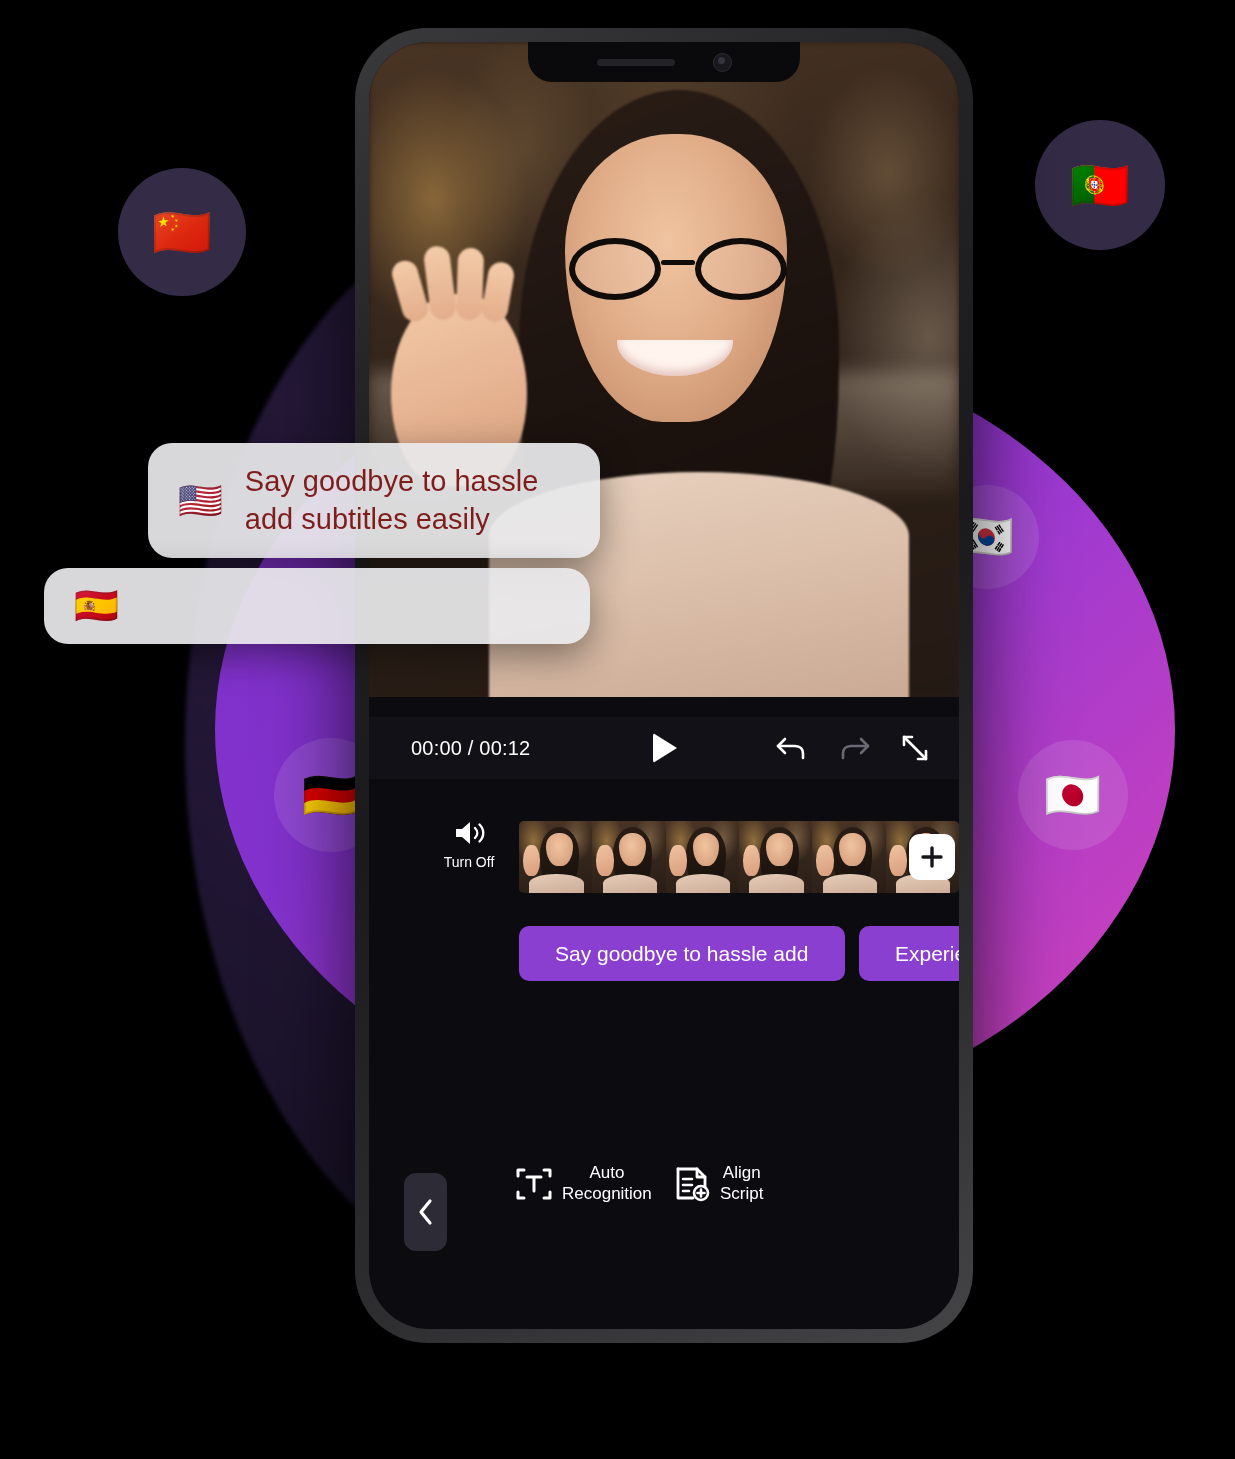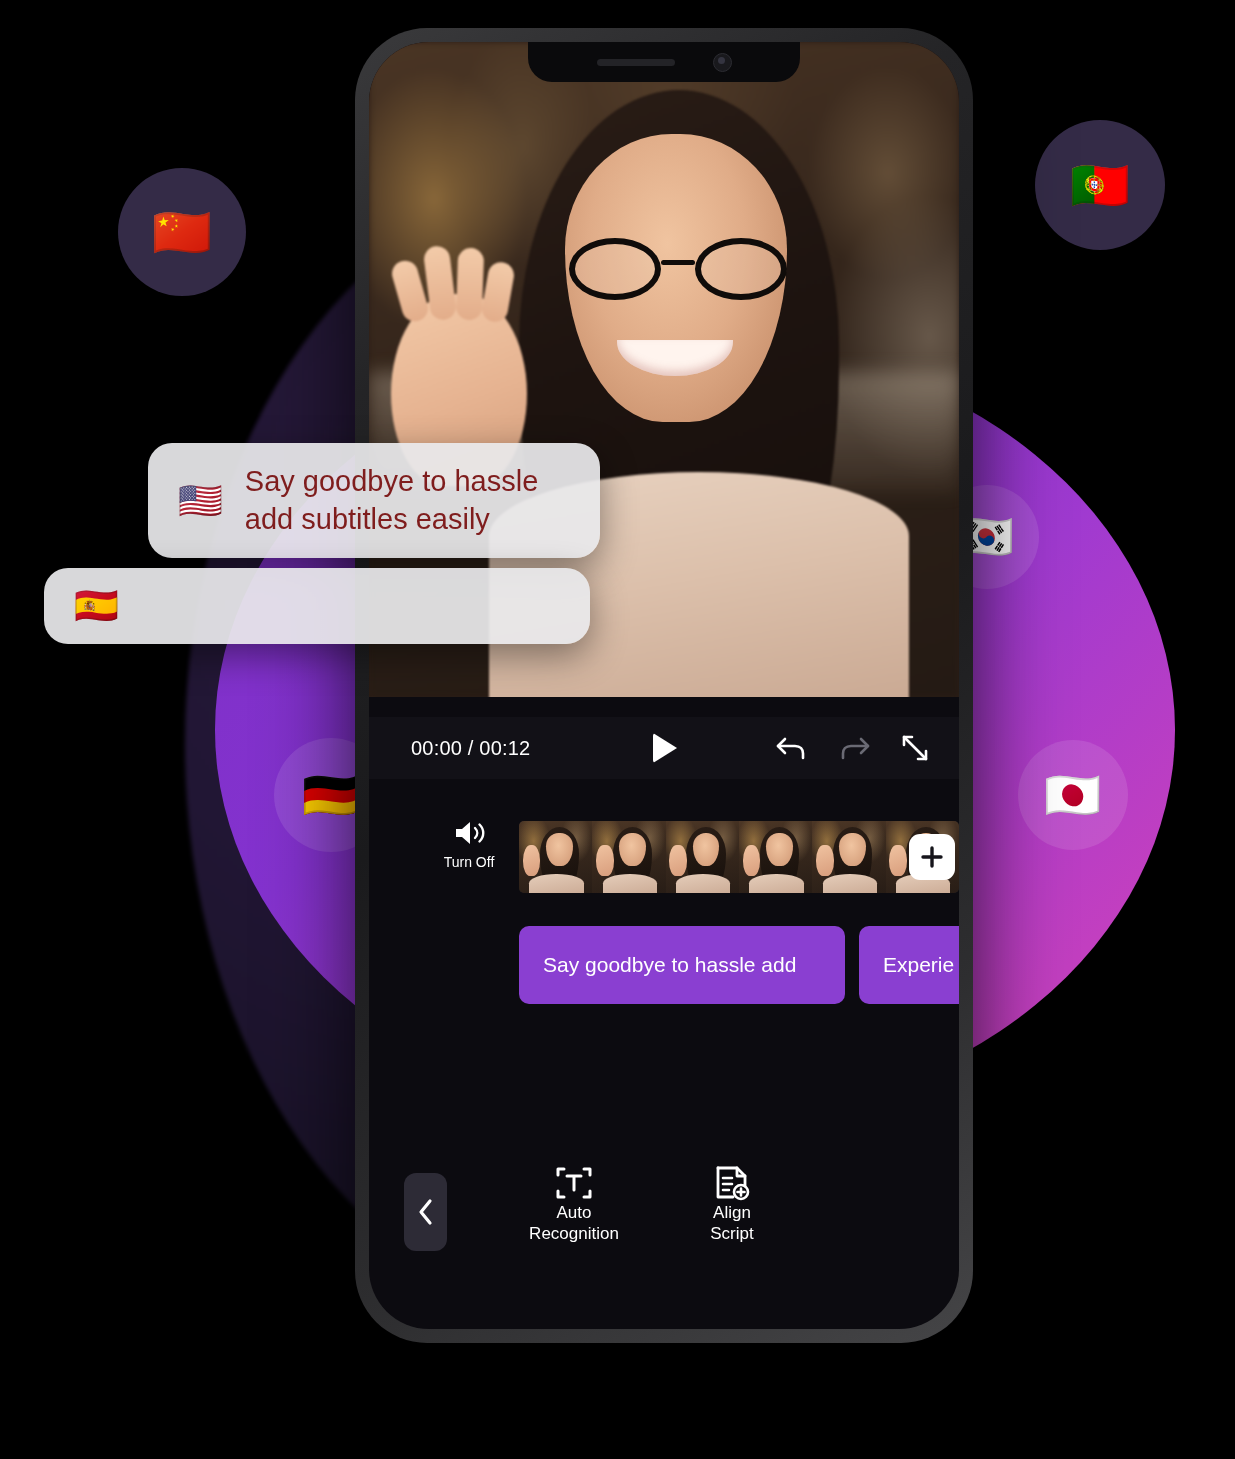--- a/index.html
+++ b/index.html
@@ -368,28 +368,28 @@
   
   #clip-row {
     position: absolute;
     left: 150px; top: 884px;
     display: flex;
     gap: 14px;
     width: 450px;
     overflow: hidden;
   }
   .subtitle-clip {
-    height: 78px;
+    height: 55px;
     border-radius: 10px;
     background: #8a3fd1;
     color: #ffffff;
     font-size: 21px;
     display: flex;
     align-items: center;
-    padding: 0 24px;
+    padding: 0 36px;
     white-space: nowrap;
     flex: 0 0 auto;
   }
   #clip-0 { width: 326px; }
   #clip-1 { width: 140px; }
 
   
   #bottom-toolbar {
     position: absolute;
     left: 0; bottom: 56px;
@@ -411,22 +411,23 @@
   }
   #tool-group {
     position: absolute;
     left: 146px; top: 0;
     display: flex;
     gap: 40px;
   }
   .tool-item {
     width: 118px;
     display: flex;
-    flex-direction: column;
-    align-items: center;
+    flex-direction: row;
+    align-items: center;
+    gap: 9px;
   }
   .tool-icon {
     height: 40px;
     display: flex;
     align-items: center;
     justify-content: center;
   }
   .tool-label {
     color: #ffffff;
     font-size: 17px;

